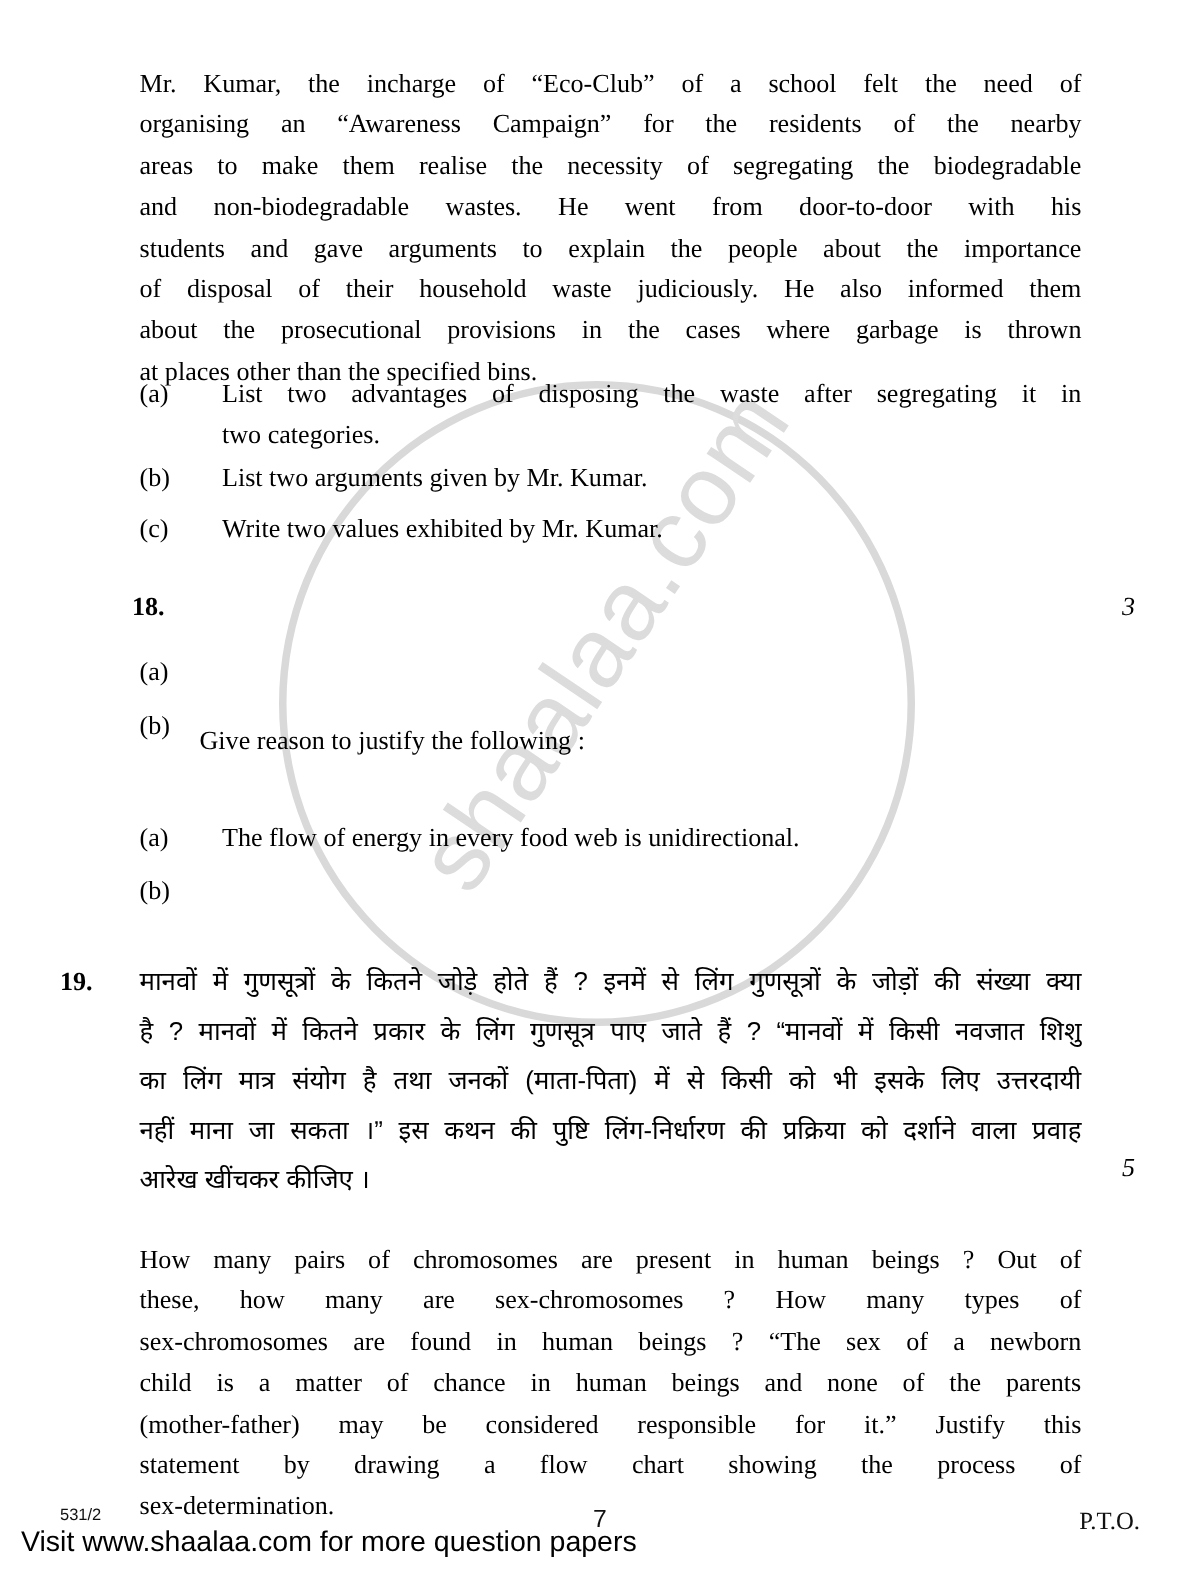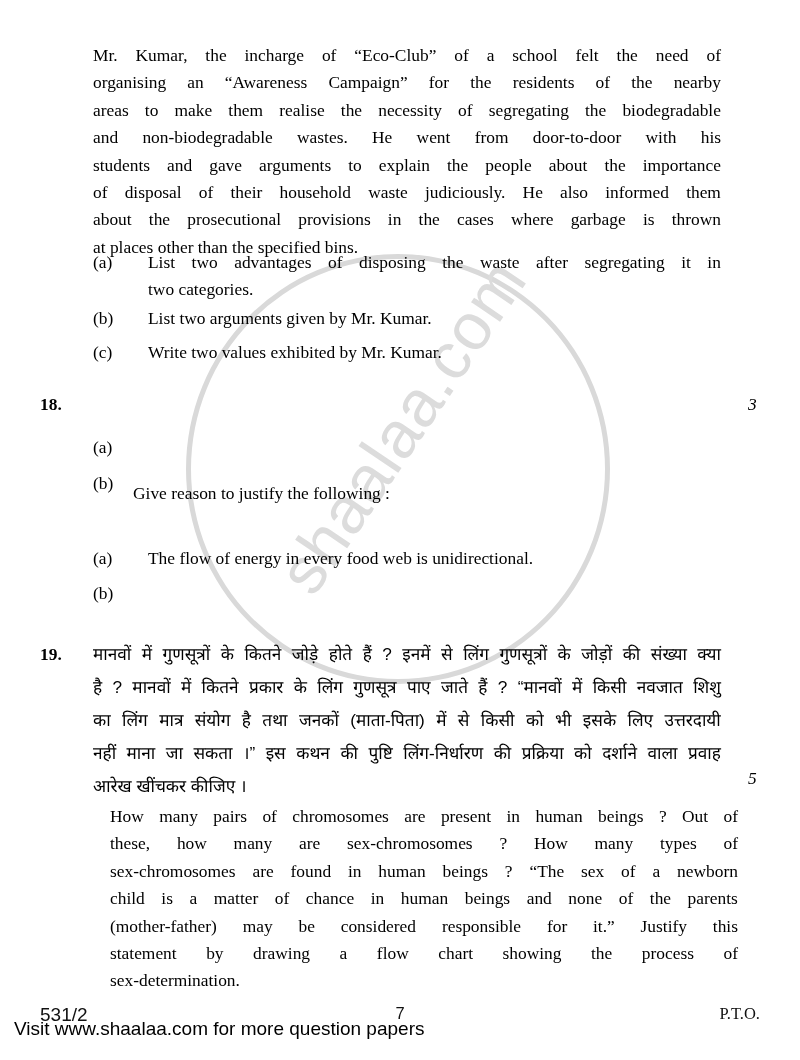--- a/index.html
+++ b/index.html
@@ -138,21 +138,21 @@
     top: 1004px;
     width: 800px;
     height: 56px;
     z-index: 3;
   }
   #footer-code {
     position: absolute;
     left: 40px;
     top: 0px;
     font-family: "Liberation Sans", "DejaVu Sans", sans-serif;
-    font-size: 19px;
+    font-size: 11px;
     color: #111;
   }
   #footer-page {
     position: absolute;
     left: 0;
     top: 0px;
     width: 800px;
     text-align: center;
     font-family: "Liberation Sans", "DejaVu Sans", sans-serif;
     font-size: 16.5px;
@@ -297,21 +297,21 @@
       </span>
     <span class="jline natural">two categories.</span>
   </div>
 
   <div class="sublabel" style="top:305px;">(b)</div>
   <div class="subtext" style="top:305px;">List two arguments given by Mr. Kumar.</div>
 
   <div class="sublabel" style="top:339px;">(c)</div>
   <div class="subtext" style="top:339px;">Write two values exhibited by Mr. Kumar.</div>
 
-  <div class="qnum" style="top:391px;">18.</div>
+  <div class="qnum" style="top:391px;margin-left:48px;">18.</div>
   <div class="marks" style="top:391px;">3</div>
 
 
   <div class="sublabel" style="top:434px;">(a)</div>
 
   <div class="sublabel" style="top:470px;">(b)</div>
 
   <div class="para" style="top:480px;margin-left:40px;">
     <span class="jline natural">Give reason to justify the following :</span>
   </div>
@@ -397,21 +397,21 @@
         <span>की</span>
         <span>प्रक्रिया</span>
         <span>को</span>
         <span>दर्शाने</span>
         <span>वाला</span>
         <span>प्रवाह</span>
       </span>
     <span class="jline natural">आरेख खींचकर कीजिए ।</span>
   </div>
 
-  <div class="para" style="top:803px;margin-left:17px;">
+  <div class="para" style="top:826px;">
     <span class="jline">
         <span>How</span>
         <span>many</span>
         <span>pairs</span>
         <span>of</span>
         <span>chromosomes</span>
         <span>are</span>
         <span>present</span>
         <span>in</span>
         <span>human</span>

